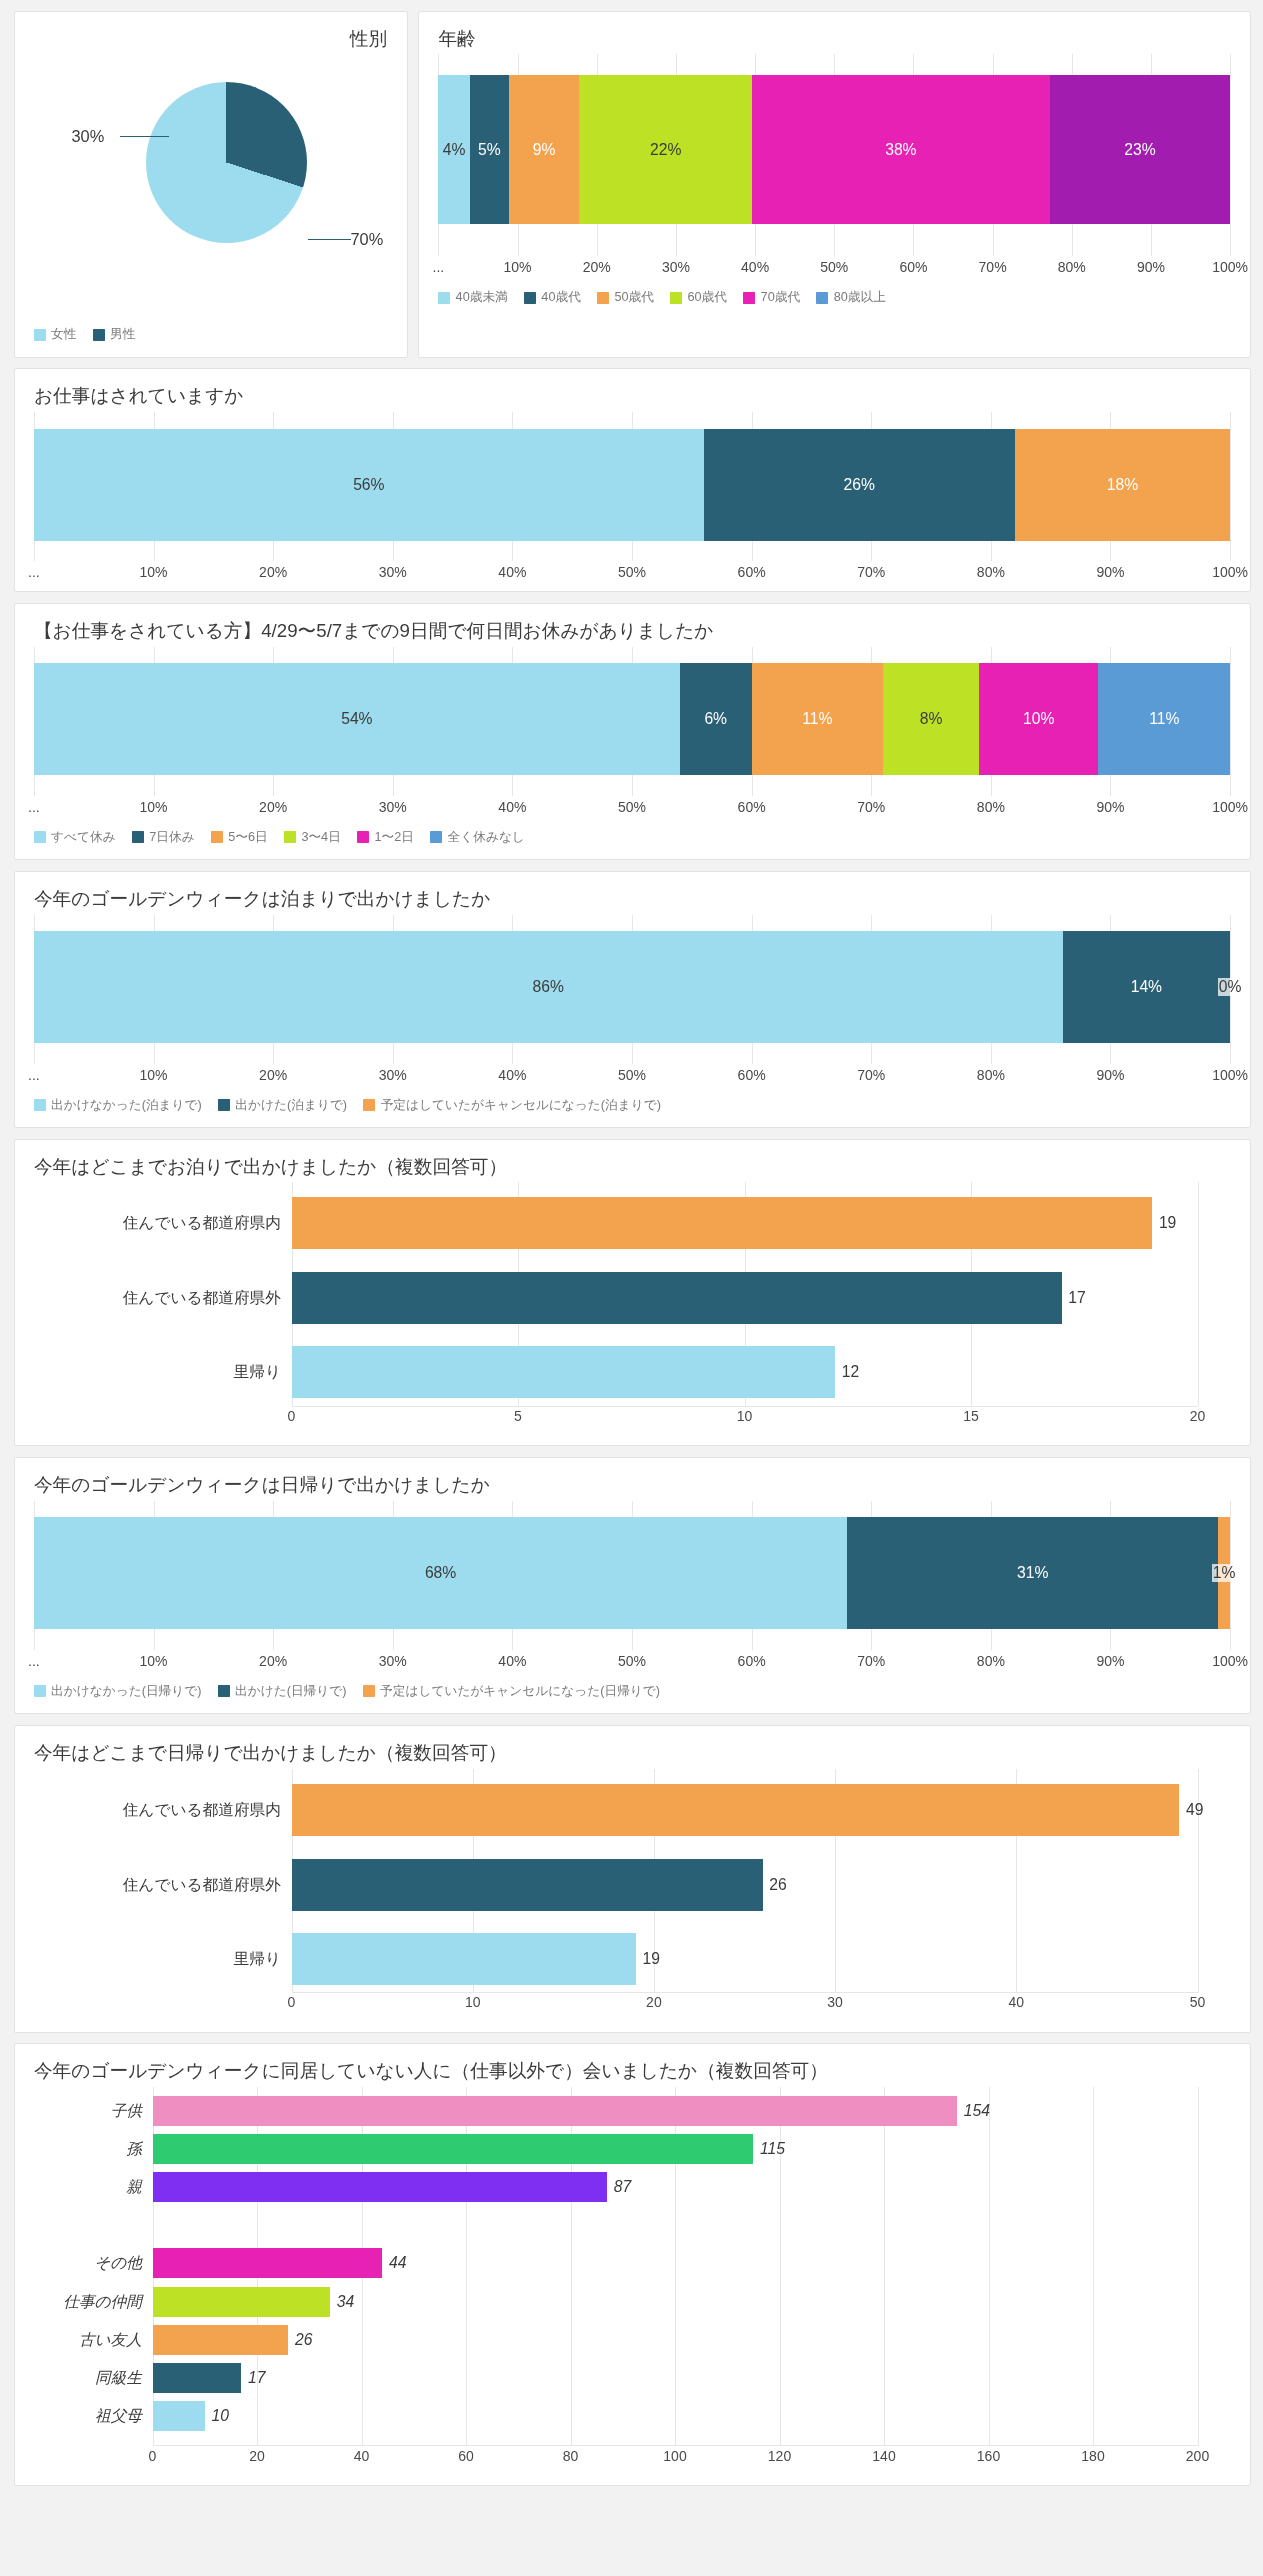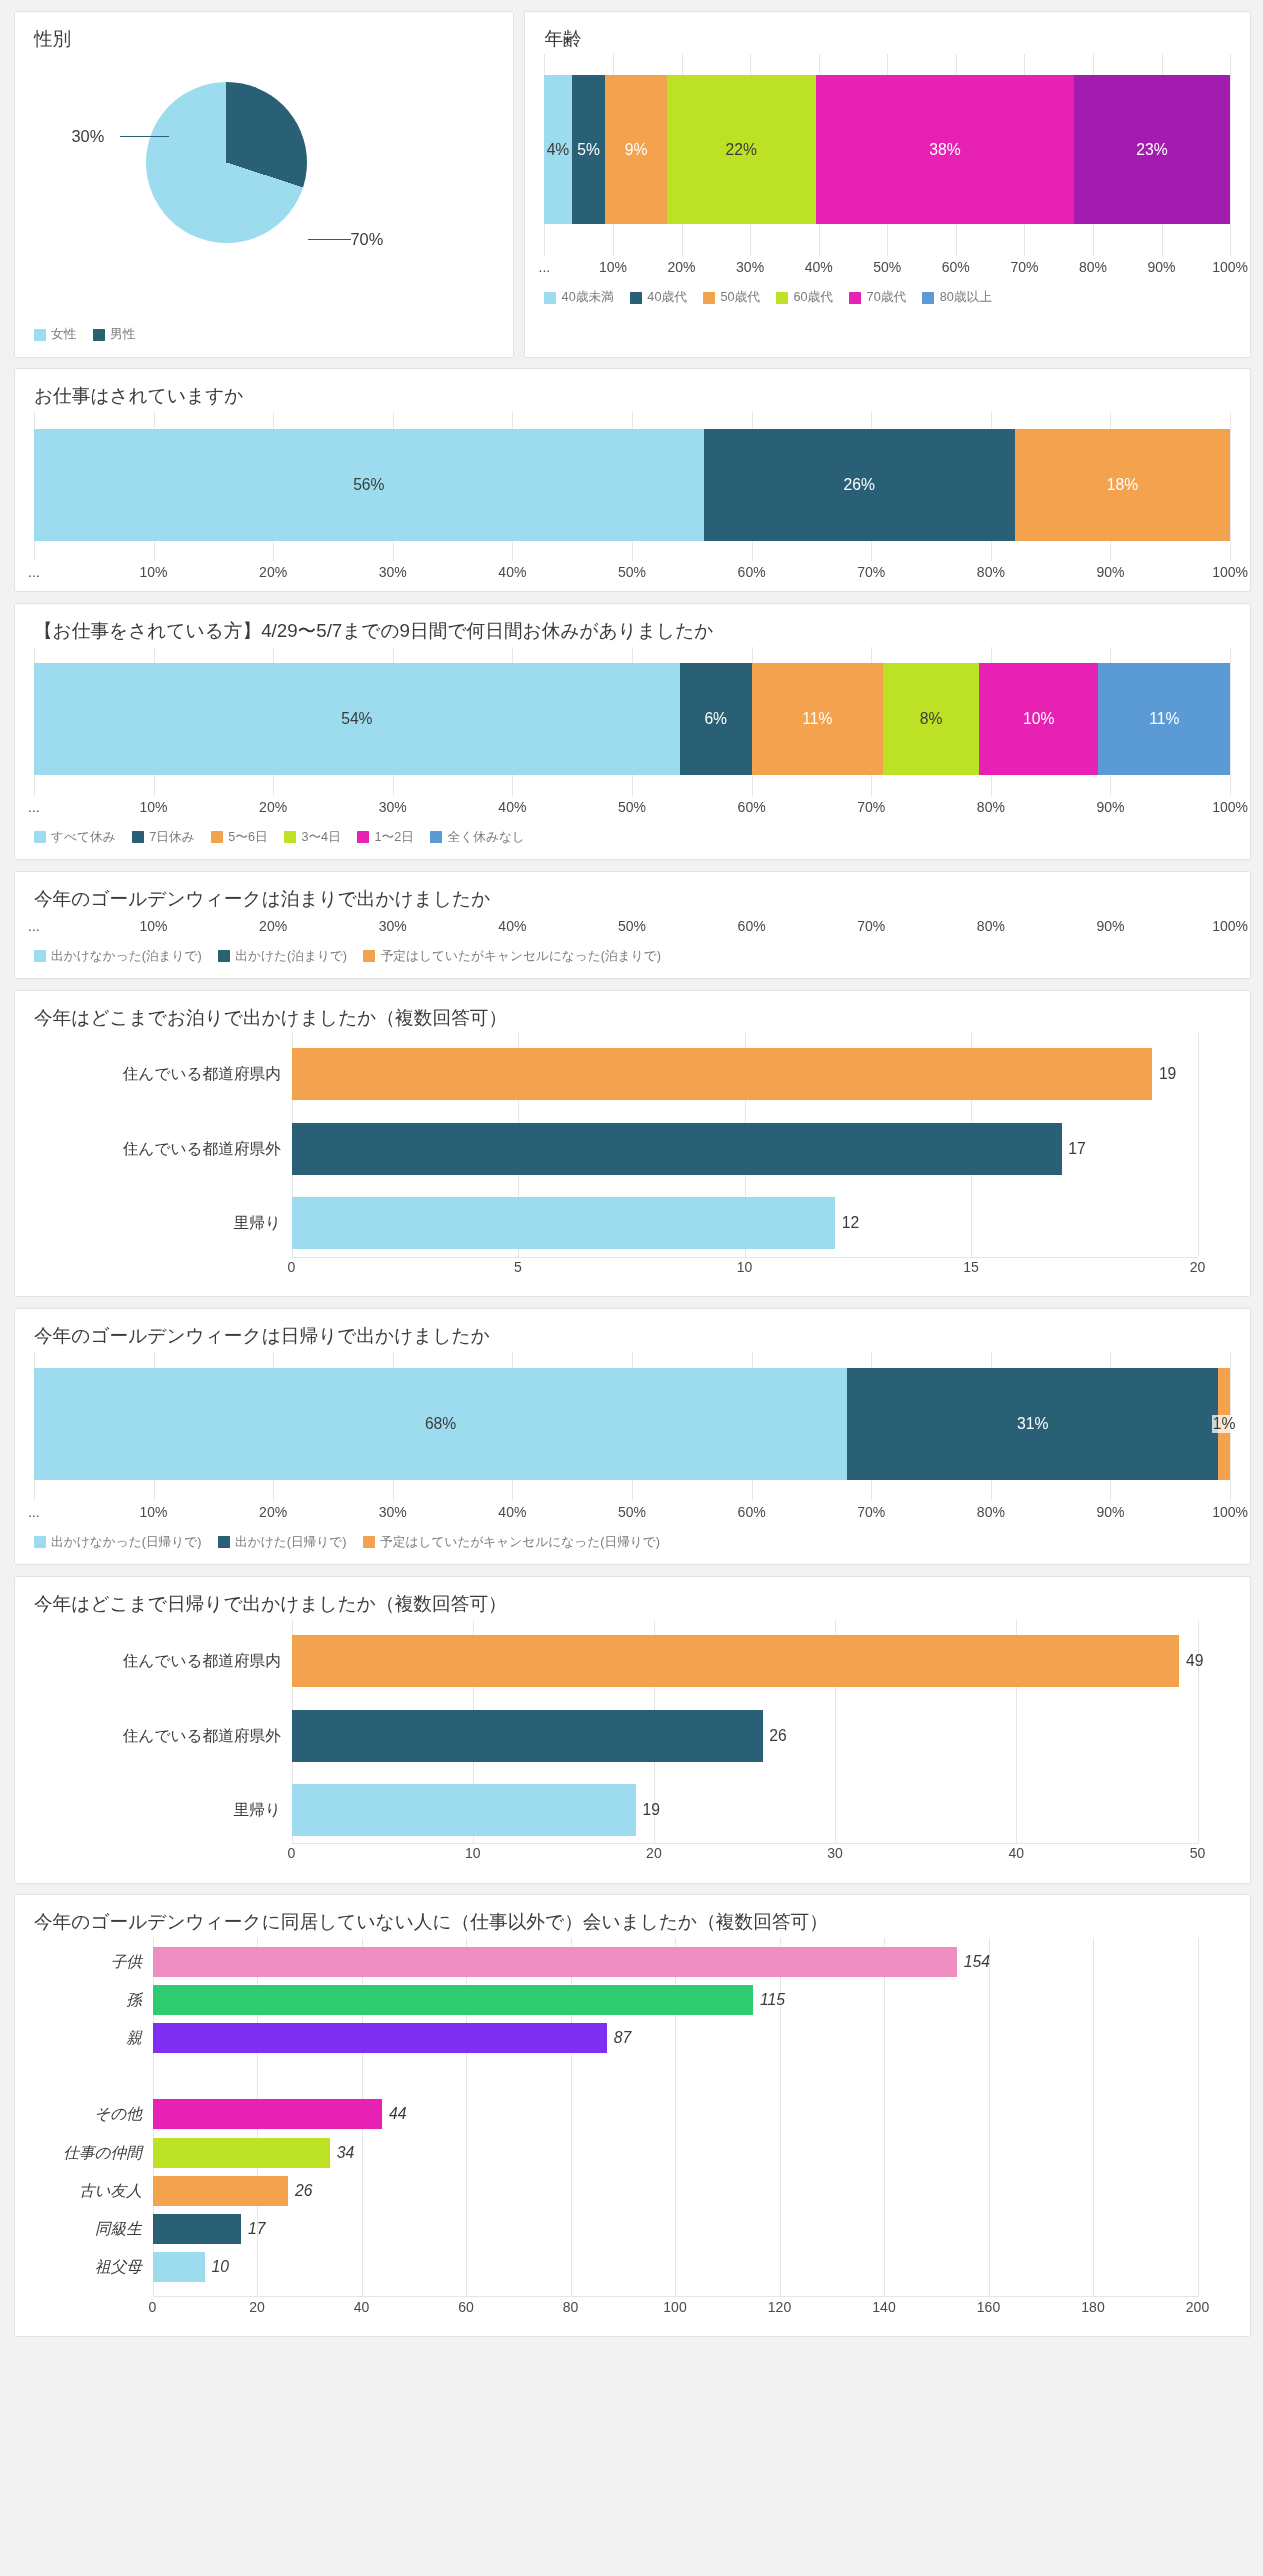--- a/index.html
+++ b/index.html
@@ -86,21 +86,21 @@
   .haxis { position:relative; height:27px; }
   .haxis .tick { transform:translateX(-50%); top:1.5px; }
 </style>
 </head>
 <body>
 
 <div class="page">
 
   <div class="row2">
 
-    <div class="card" style="width:500px;">
+    <div class="card" style="width:394px;text-align:right;">
       <div class="card-title">性別</div>
       <div class="pie-wrap">
         <div class="pie" style="background:conic-gradient(from 0deg, #2a6075 0deg 108deg, #9ddcee 108deg 360deg);"></div>
         <div class="pie-label" style="left:57px; top:73px;">30%</div>
         <div class="leader" style="left:105px; top:82px; width:49px;"></div>
         <div class="pie-label" style="left:336px; top:176px;">70%</div>
         <div class="leader" style="left:293px; top:185px; width:43px;"></div>
       </div>
       <div class="legend">
         <div class="legend-item">
@@ -303,20 +303,44 @@
         </div>
         <div class="legend-item">
           <span class="swatch" style="background: rgb(91, 155, 213);"></span>
           <span class="legend-label">全く休みなし</span>
         </div>
       </div>
   </div>
 
   <div class="card">
     <div class="card-title">今年のゴールデンウィークは泊まりで出かけましたか</div>
+    <div class="plot" id="ovn-plot" style="height:149px; margin:0 19.4px;">
+        <div class="grid-line" style="left: 0%;"></div>
+        <div class="grid-line" style="left: 10%;"></div>
+        <div class="grid-line" style="left: 20%;"></div>
+        <div class="grid-line" style="left: 30%;"></div>
+        <div class="grid-line" style="left: 40%;"></div>
+        <div class="grid-line" style="left: 50%;"></div>
+        <div class="grid-line" style="left: 60%;"></div>
+        <div class="grid-line" style="left: 70%;"></div>
+        <div class="grid-line" style="left: 80%;"></div>
+        <div class="grid-line" style="left: 90%;"></div>
+        <div class="grid-line" style="left: 100%;"></div>
+        <div class="stack-bar" style="top: 16.4px; height: 112px;">
+          <div class="seg" style="width: 86%; background: rgb(157, 220, 238);">
+            <span style="color: rgb(59, 59, 59);">86%</span>
+          </div>
+          <div class="seg" style="width: 14%; background: rgb(42, 96, 117);">
+            <span style="color: rgb(255, 255, 255);">14%</span>
+          </div>
+          <div class="seg" style="width: 0%; background: rgb(243, 162, 77);">
+            <span style="color: rgb(59, 59, 59); background: rgba(255, 255, 255, 0.75); padding: 0px 0.7px;">0%</span>
+          </div>
+        </div>
+      </div>
     <div class="axis" id="ovn-axis">
         <div class="tick" style="left: 0%;">...</div>
         <div class="tick" style="left: 10%;">10%</div>
         <div class="tick" style="left: 20%;">20%</div>
         <div class="tick" style="left: 30%;">30%</div>
         <div class="tick" style="left: 40%;">40%</div>
         <div class="tick" style="left: 50%;">50%</div>
         <div class="tick" style="left: 60%;">60%</div>
         <div class="tick" style="left: 70%;">70%</div>
         <div class="tick" style="left: 80%;">80%</div>

